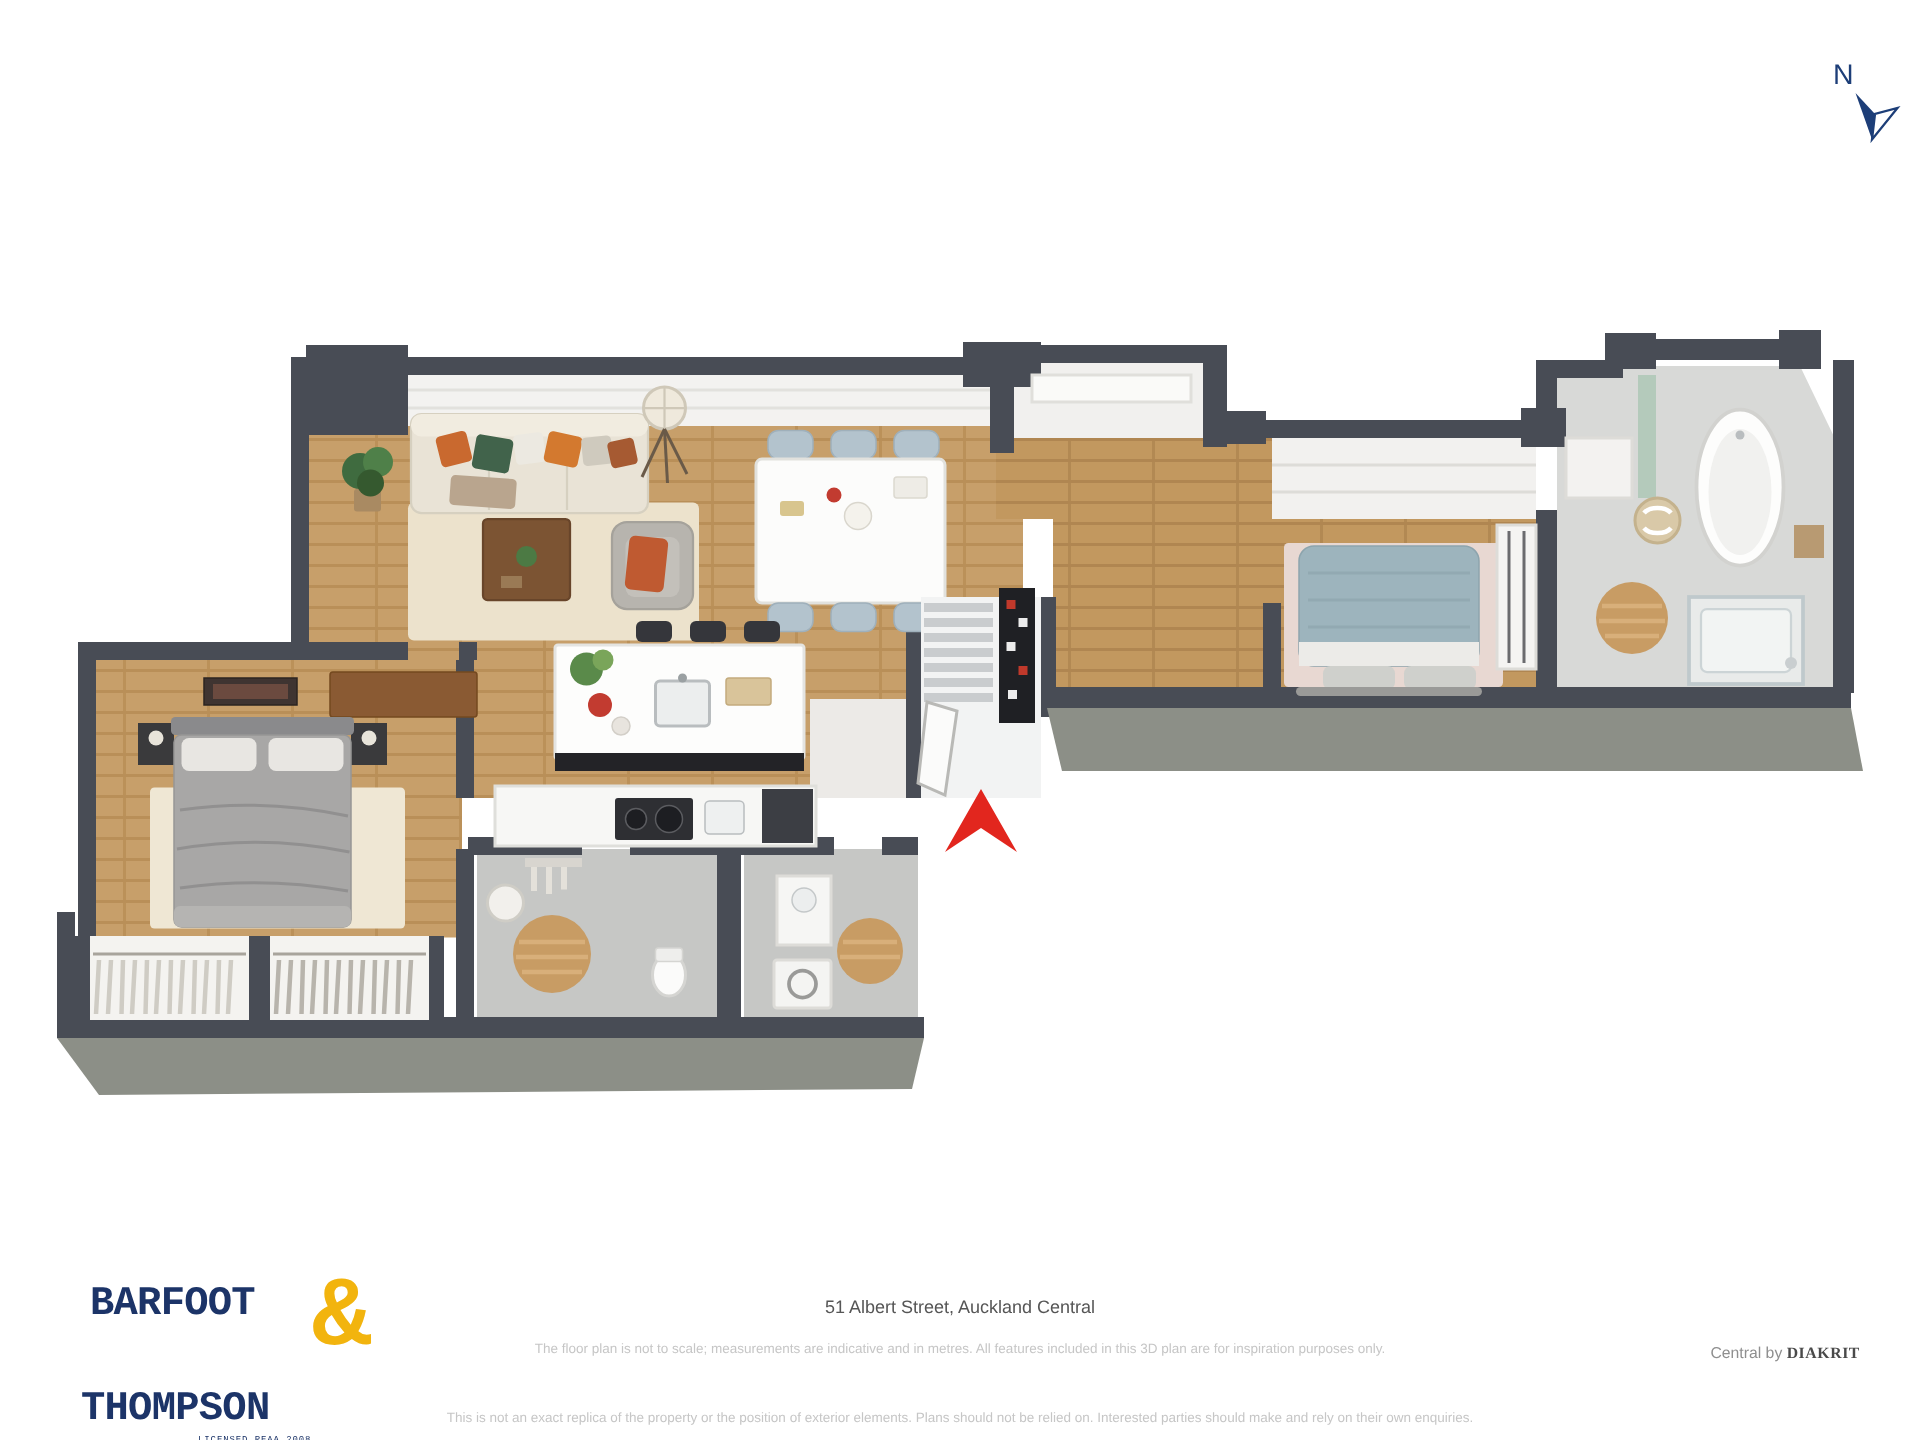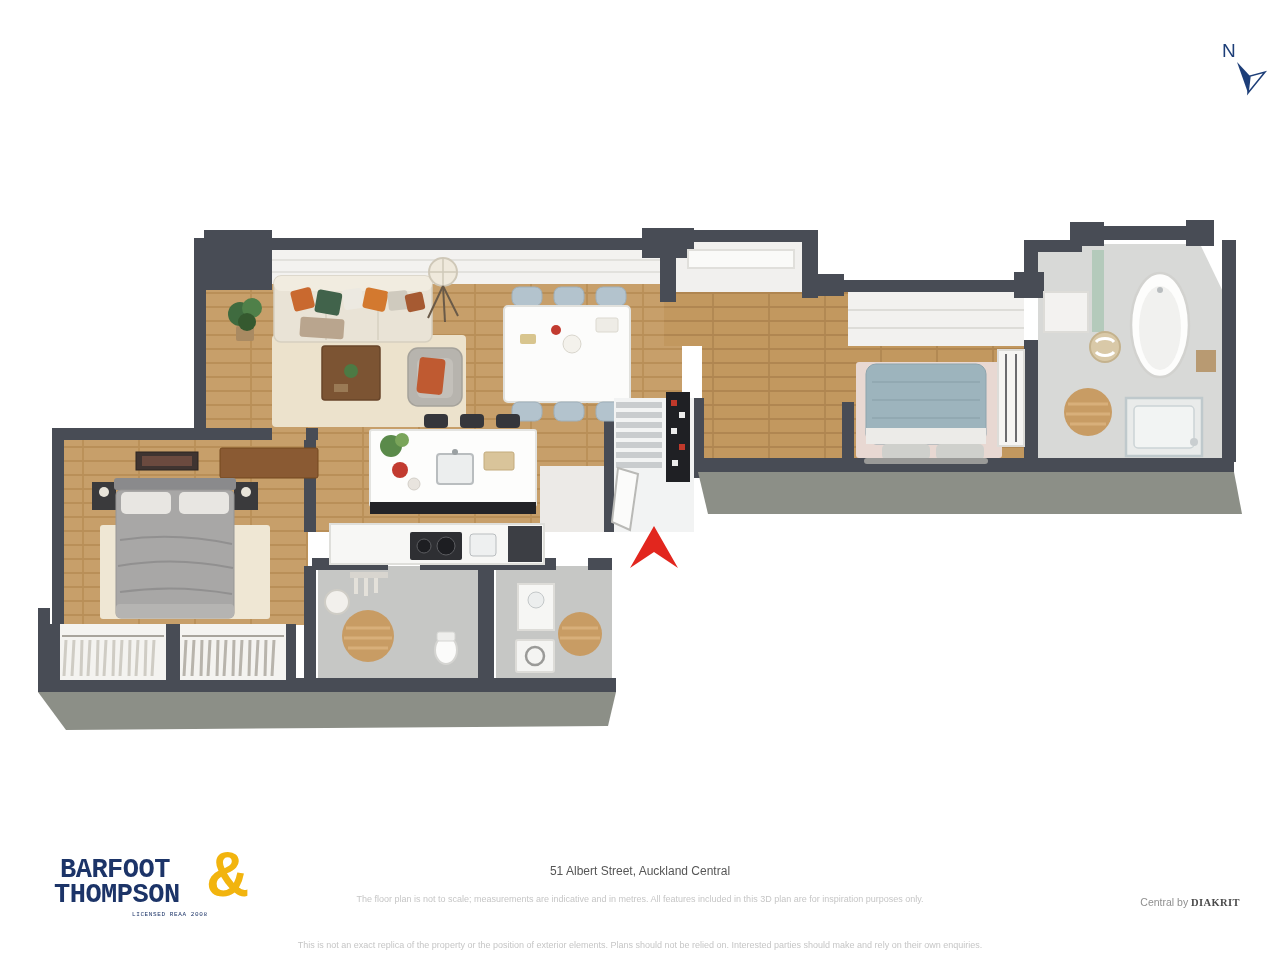--- a/index.html
+++ b/index.html
@@ -2,21 +2,21 @@
 <html><head>
 <meta charset="utf-8">
 <style>
   html,body{margin:0;padding:0;background:#ffffff;}
   .stage{position:relative;width:1280px;height:960px;background:#ffffff;overflow:hidden;
          font-family:"Liberation Sans", sans-serif;}
   .plan-svg{position:absolute;left:0;top:0;width:1280px;height:960px;}
   
   .logo{position:absolute;left:60px;top:858px;width:200px;color:#1c3468;font-family:Liberation Mono, monospace;}
   .logo-line{font-size:27px;font-weight:800;letter-spacing:-0.5px;line-height:0.92;color:#1c3468;}
-  .logo-line.l2{margin-left:-6px;}
+  .logo-line.l2{margin-left:-6px;margin-top:45px;}
   .logo-amp{position:absolute;left:148px;top:-12px;font-size:66px;font-weight:700;color:#f2b40e;line-height:1;}
   .logo-license{font-size:6px;letter-spacing:0.6px;color:#1c3468;margin:3px 0 0 72px;}
   .address{position:absolute;left:0;right:0;top:864px;text-align:center;font-size:12px;color:#565656;}
   .disc{position:absolute;left:0;right:0;text-align:center;color:#c6c6c6;font-size:9px;line-height:13px;}
   .disc.l1{top:893px;} .disc.l2{top:906px;margin-top:33px;}
   .produced{position:absolute;right:40px;top:896px;font-size:10.5px;color:#8f8f8f;}
   .produced b{color:#4a4a4a;font-weight:700;letter-spacing:0.4px;font-family:Liberation Serif, serif;}
   .compass-n{position:absolute;left:1222px;top:40px;font-size:19px;font-weight:400;color:#1d3e78;}
 </style>
 </head>

